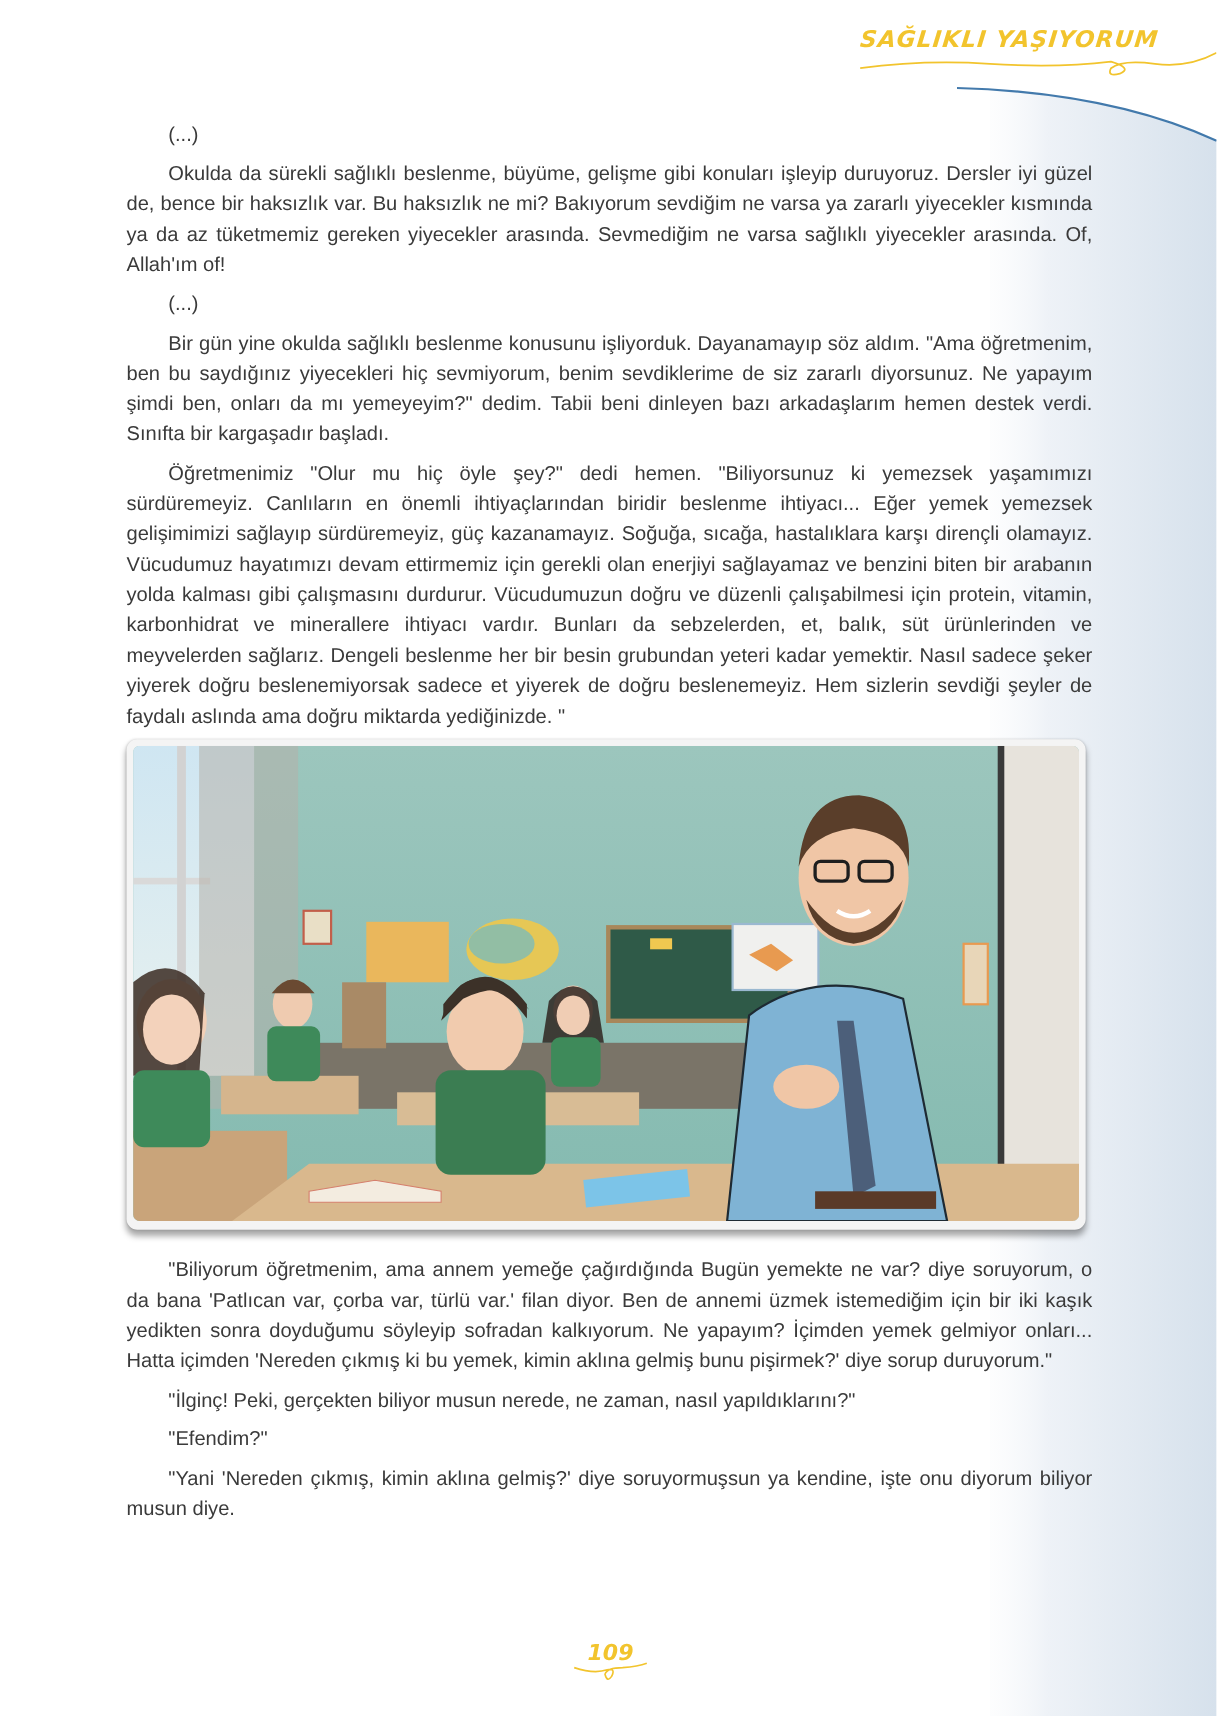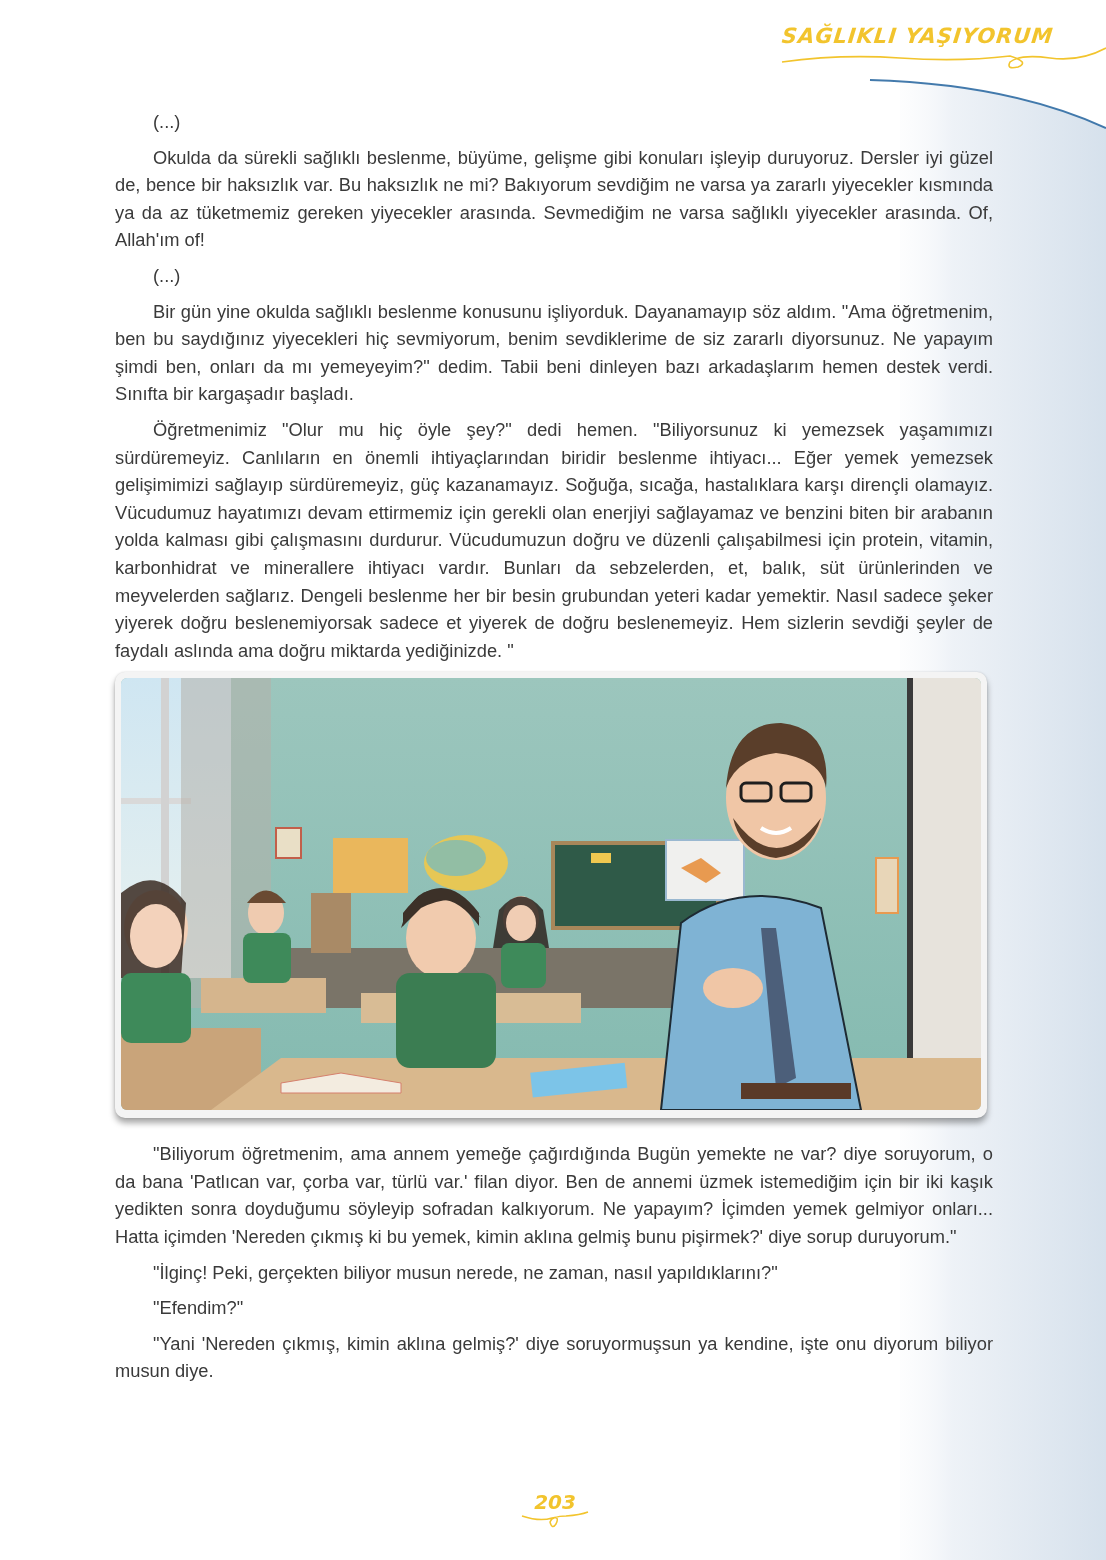--- a/index.html
+++ b/index.html
@@ -147,16 +147,16 @@
       </svg>
     </div>
   </div>
 
   <p>"Biliyorum öğretmenim, ama annem yemeğe çağırdığında Bugün yemekte ne var? diye soruyorum, o da bana 'Patlıcan var, çorba var, türlü var.' filan diyor. Ben de annemi üzmek istemediğim için bir iki kaşık yedikten sonra doyduğumu söyleyip sofradan kalkıyorum. Ne yapayım? İçimden yemek gelmiyor onları... Hatta içimden 'Nereden çıkmış ki bu yemek, kimin aklına gelmiş bunu pişirmek?' diye sorup duruyorum."</p>
   <p>"İlginç! Peki, gerçekten biliyor musun nerede, ne zaman, nasıl yapıldıklarını?"</p>
   <p>"Efendim?"</p>
   <p>"Yani 'Nereden çıkmış, kimin aklına gelmiş?' diye soruyormuşsun ya kendine, işte onu diyorum biliyor musun diye.</p>
 </div>
 
-<div class="page-number">203</div>
+<div class="page-number">109</div>
 <svg class="page-squiggle" width="70" height="22" viewBox="0 0 70 22">
   <path d="M2 6 Q20 12 32 8 Q40 6 36 14 Q32 20 30 12 Q32 6 46 6 Q60 5 68 2" stroke="#f2c42d" stroke-width="1.5" fill="none"></path>
 </svg>
 
 </body></html>

